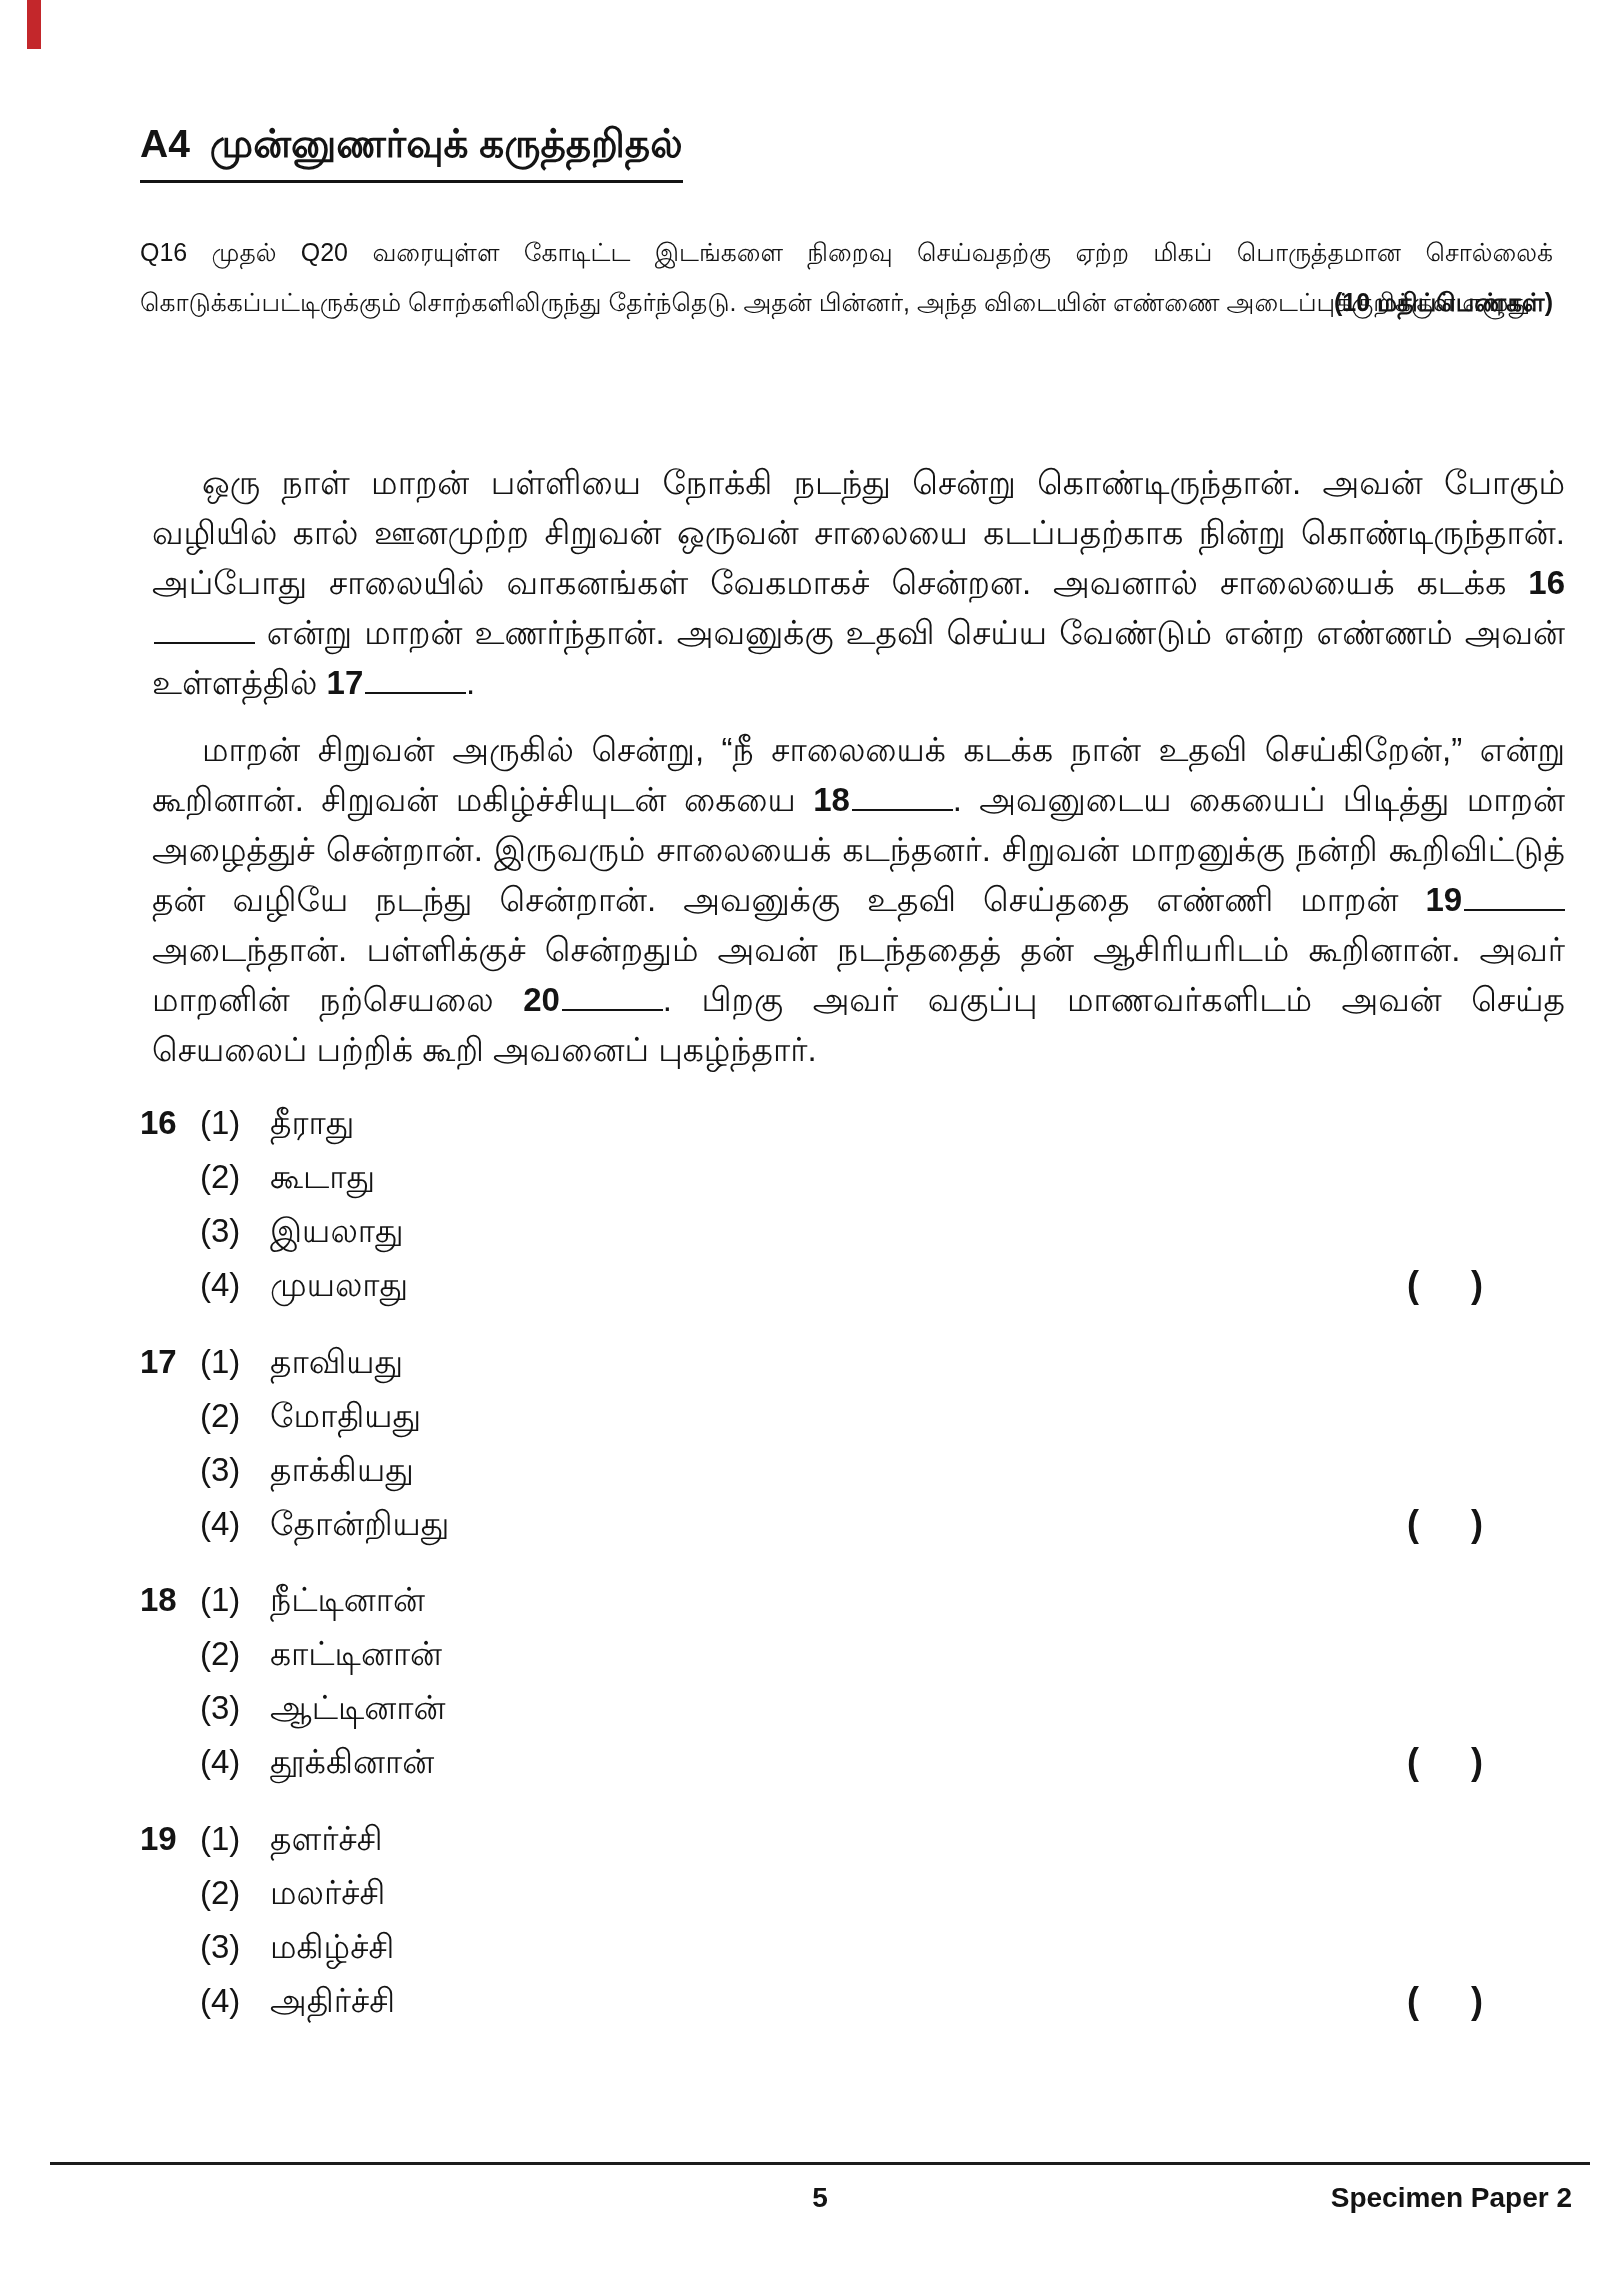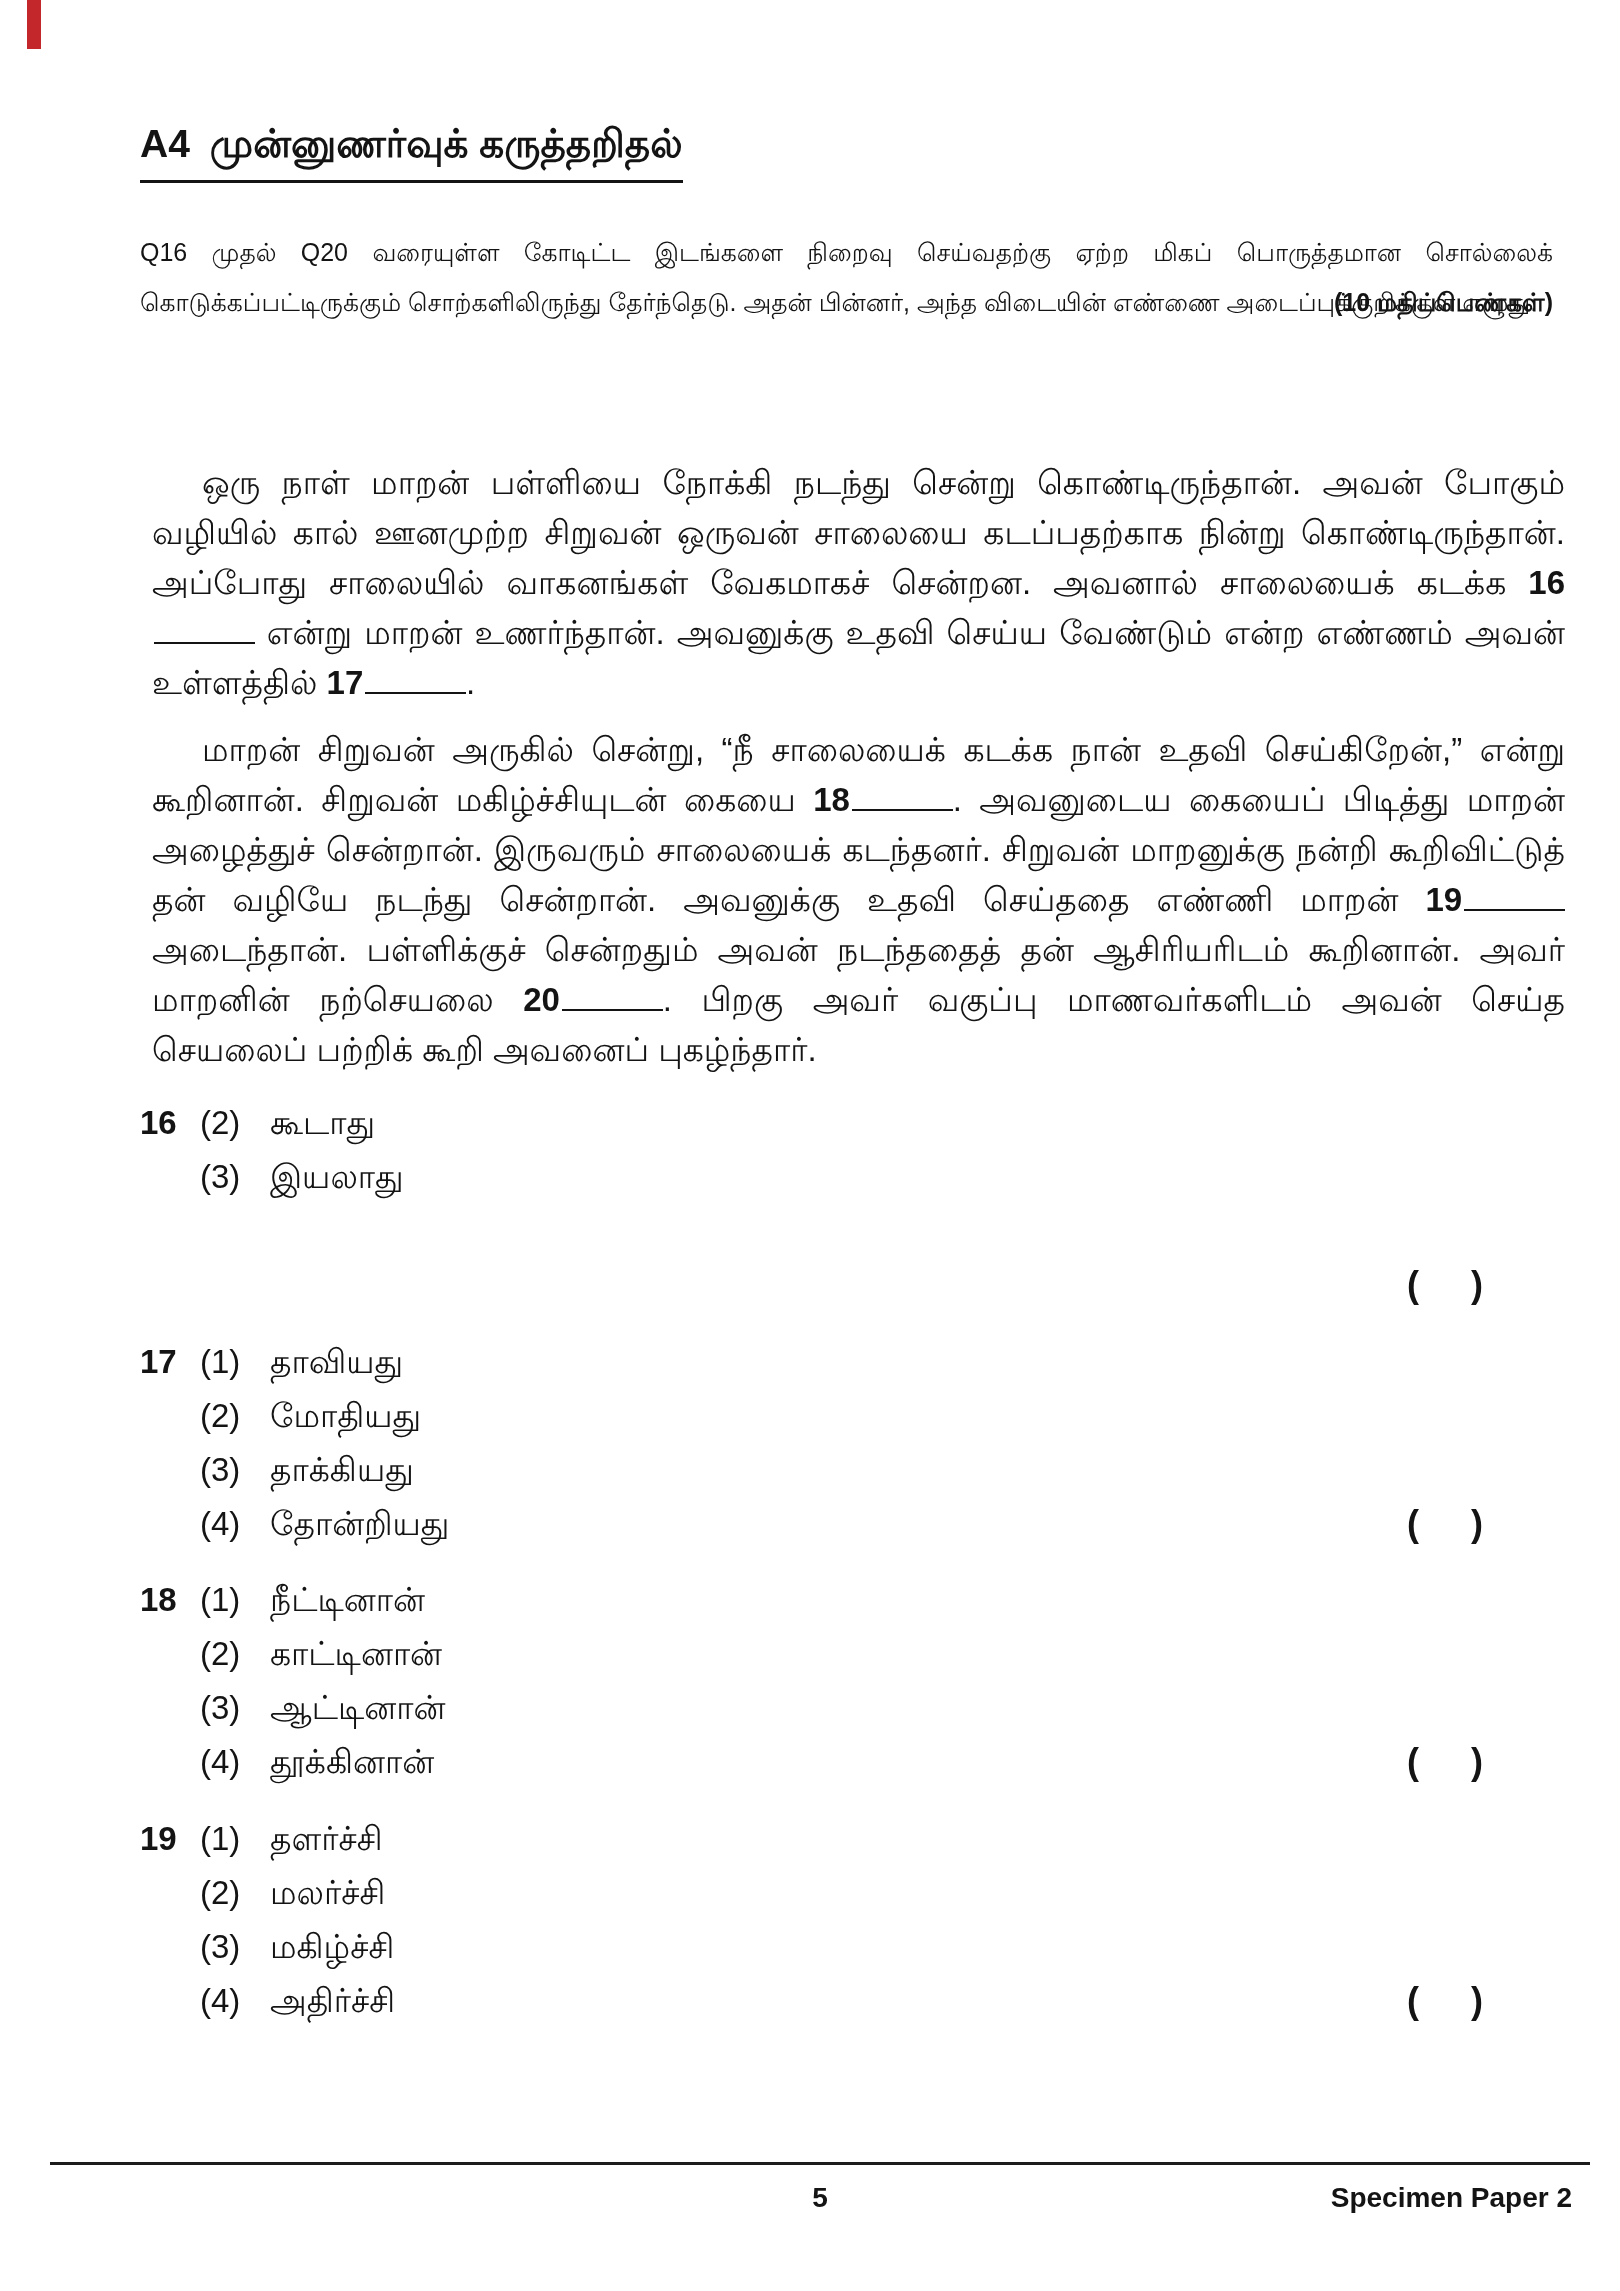--- a/index.html
+++ b/index.html
@@ -137,22 +137,24 @@
   </div>
 
   <div id="passage">
       <p class="para" style="top: 446px;">ஒரு நாள் மாறன் பள்ளியை நோக்கி நடந்து சென்று கொண்டிருந்தான். அவன் போகும் வழியில் கால் ஊனமுற்ற சிறுவன் ஒருவன் சாலையை கடப்பதற்காக நின்று கொண்டிருந்தான். அப்போது சாலையில் வாகனங்கள் வேகமாகச் சென்றன. அவனால் சாலையைக் கடக்க <span class="blank"><span class="blank-num">16</span><span class="blank-line"></span></span> என்று மாறன் உணர்ந்தான். அவனுக்கு உதவி செய்ய வேண்டும் என்ற எண்ணம் அவன் உள்ளத்தில் <span class="blank"><span class="blank-num">17</span><span class="blank-line"></span></span>.</p>
       <p class="para" style="top: 713px;">மாறன் சிறுவன் அருகில் சென்று, “நீ சாலையைக் கடக்க நான் உதவி செய்கிறேன்,” என்று கூறினான். சிறுவன் மகிழ்ச்சியுடன் கையை <span class="blank"><span class="blank-num">18</span><span class="blank-line"></span></span>. அவனுடைய கையைப் பிடித்து மாறன் அழைத்துச் சென்றான். இருவரும் சாலையைக் கடந்தனர். சிறுவன் மாறனுக்கு நன்றி கூறிவிட்டுத் தன் வழியே நடந்து சென்றான். அவனுக்கு உதவி செய்ததை எண்ணி மாறன் <span class="blank"><span class="blank-num">19</span><span class="blank-line"></span></span> அடைந்தான். பள்ளிக்குச் சென்றதும் அவன் நடந்ததைத் தன் ஆசிரியரிடம் கூறினான். அவர் மாறனின் நற்செயலை <span class="blank"><span class="blank-num">20</span><span class="blank-line"></span></span>. பிறகு அவர் வகுப்பு மாணவர்களிடம் அவன் செய்த செயலைப் பற்றிக் கூறி அவனைப் புகழ்ந்தார்.</p>
     </div>
 
   <div id="questions">
       <div class="question" style="top: 1096px;">
         <div class="q-num">16</div>
+        <div class="opt-row"><span class="opt-num">(1)</span><span>தீராது</span></div>
         <div class="opt-row"><span class="opt-num">(2)</span><span>கூடாது</span></div>
         <div class="opt-row"><span class="opt-num">(3)</span><span>இயலாது</span></div>
+        <div class="opt-row"><span class="opt-num">(4)</span><span>முயலாது</span></div>
         <div class="answer-box"><span>(</span><span class="gap"></span><span>)</span></div>
       </div>
       <div class="question" style="top: 1335px;">
         <div class="q-num">17</div>
         <div class="opt-row"><span class="opt-num">(1)</span><span>தாவியது</span></div>
         <div class="opt-row"><span class="opt-num">(2)</span><span>மோதியது</span></div>
         <div class="opt-row"><span class="opt-num">(3)</span><span>தாக்கியது</span></div>
         <div class="opt-row"><span class="opt-num">(4)</span><span>தோன்றியது</span></div>
         <div class="answer-box"><span>(</span><span class="gap"></span><span>)</span></div>
       </div>

